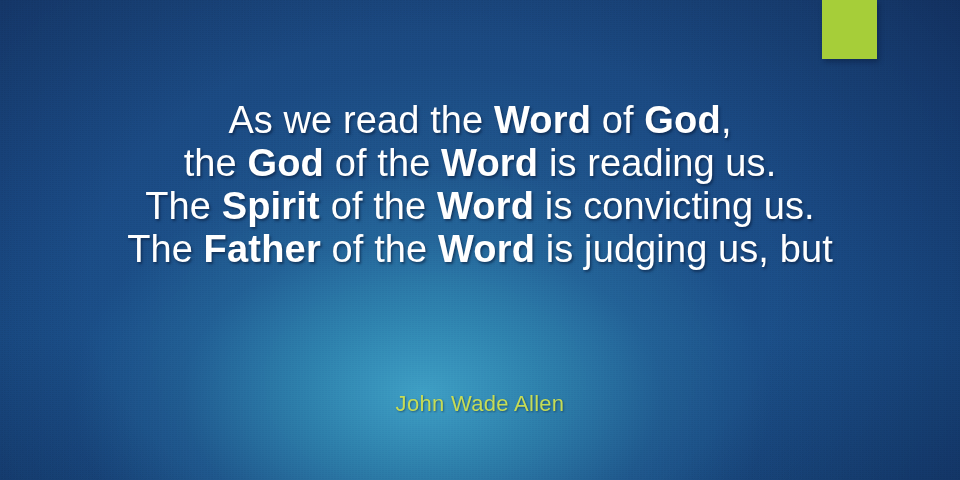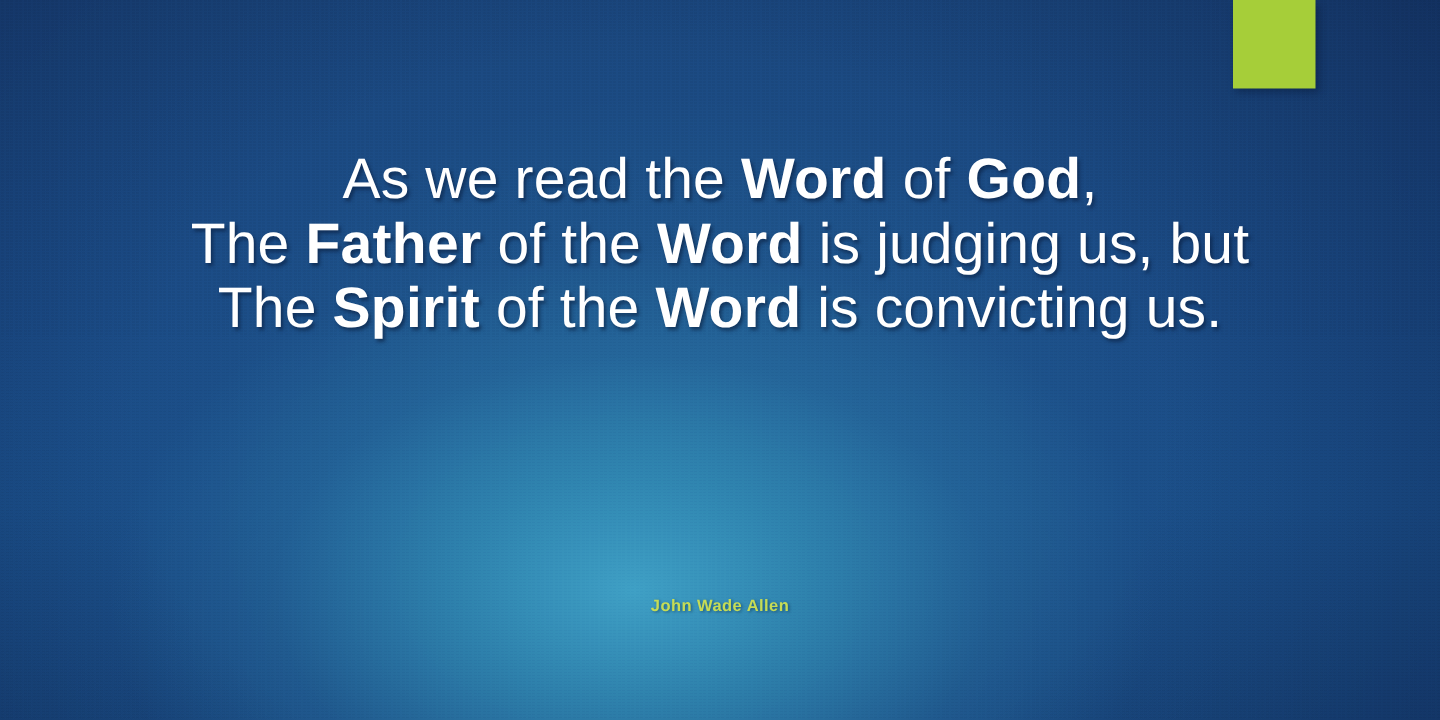--- a/index.html
+++ b/index.html
@@ -90,40 +90,41 @@
     letter-spacing: 0.2px;
   }
 
   .attribution {
     position: absolute;
     left: 0;
     top: 393px;
     width: 960px;
     text-align: center;
     color: #c6dc55;
-    font-size: 11px;
+    font-size: 22px;
     line-height: 22px;
-    font-weight: 700;
+    font-weight: 400;
     letter-spacing: 0.3px;
     text-shadow: 1px 1px 2px rgba(7,24,52,0.45);
     white-space: nowrap;
   }
 </style>
 </head>
 <body>
 
 <div id="slide">
 
   <div class="bg-base"></div>
   <div class="bg-vignette"></div>
   <div class="bg-noise"></div>
 
   <div class="accent-block" style="background-color: rgb(166, 206, 57);"></div>
 
   <div class="quote" id="quote-body" style="color: rgb(255, 255, 255);">
       <span class="line"><span>As we read the </span><b>Word</b><span> of </span><b>God</b><span>,</span></span>
+      <span class="line"><span>the </span><b>God</b><span> of the </span><b>Word</b><span> is reading us.</span></span>
+      <span class="line"><span>The </span><b>Spirit</b><span> of the </span><b>Word</b><span> is convicting us.</span></span>
       <span class="line"><span>The </span><b>Father</b><span> of the </span><b>Word</b><span> is judging us, but</span></span>
-      <span class="line"><span>The </span><b>Spirit</b><span> of the </span><b>Word</b><span> is convicting us.</span></span>
     </div>
 
   <div class="attribution" style="color: rgb(198, 220, 85);">John Wade Allen</div>
 
 </div>
 
 </body></html>

